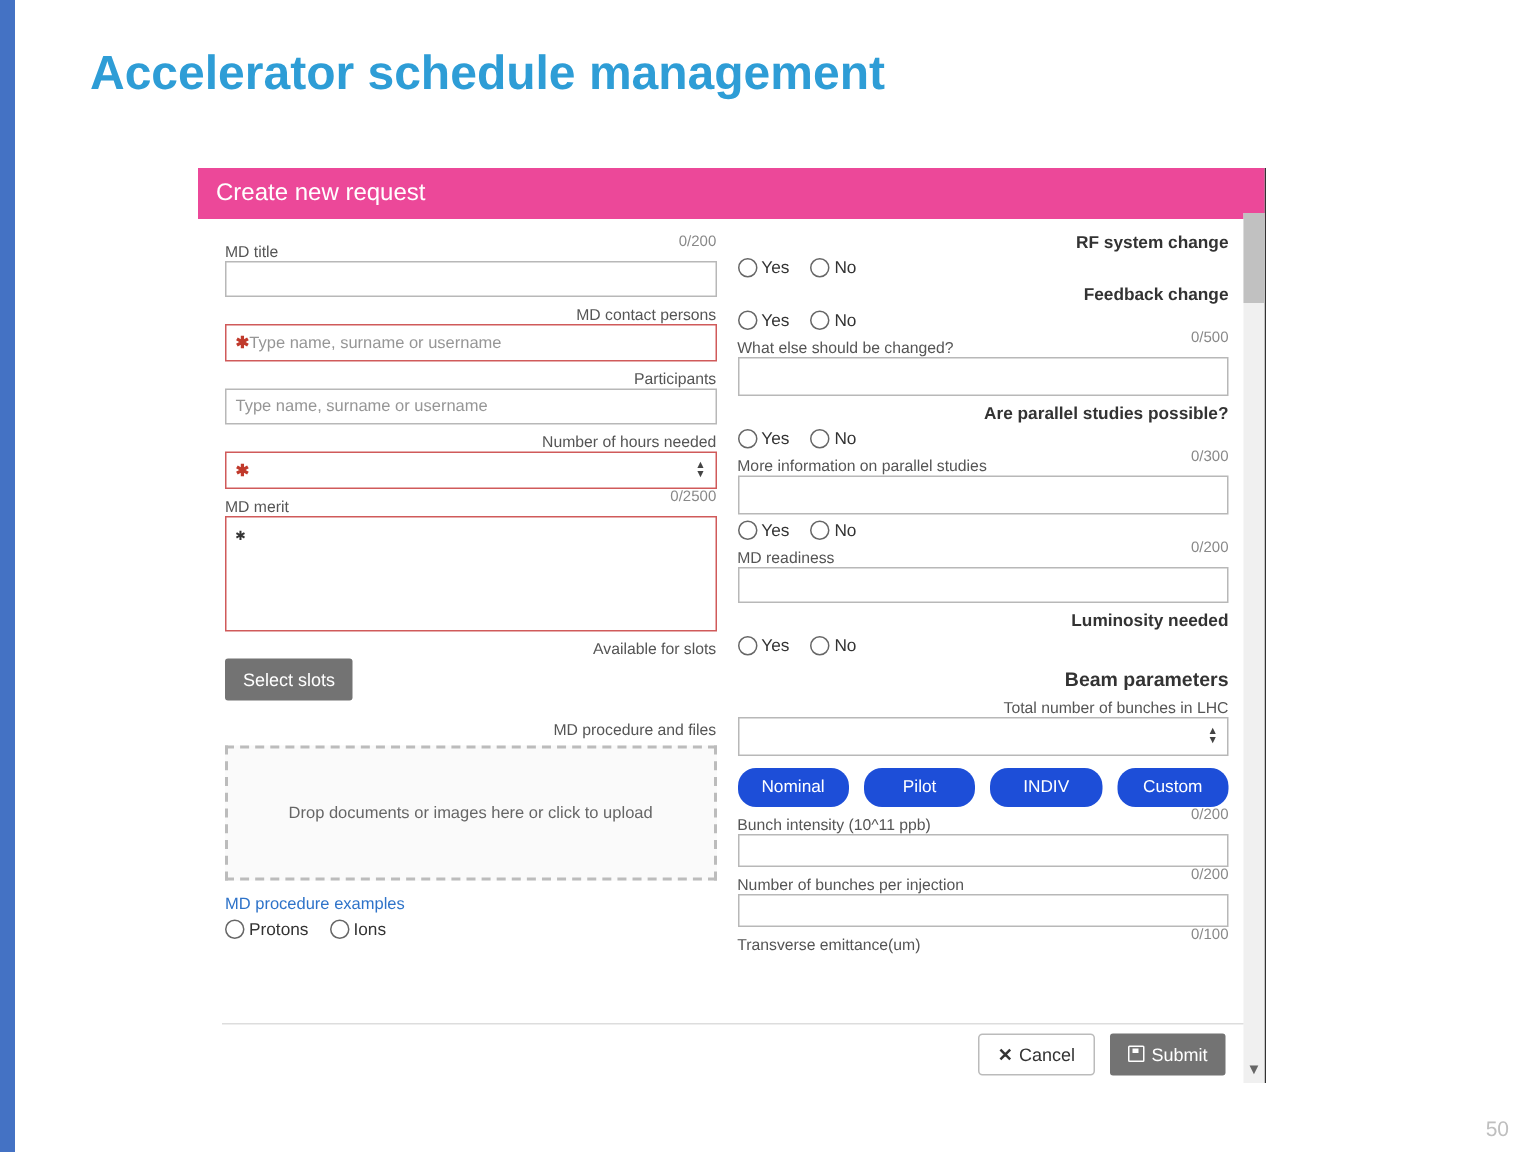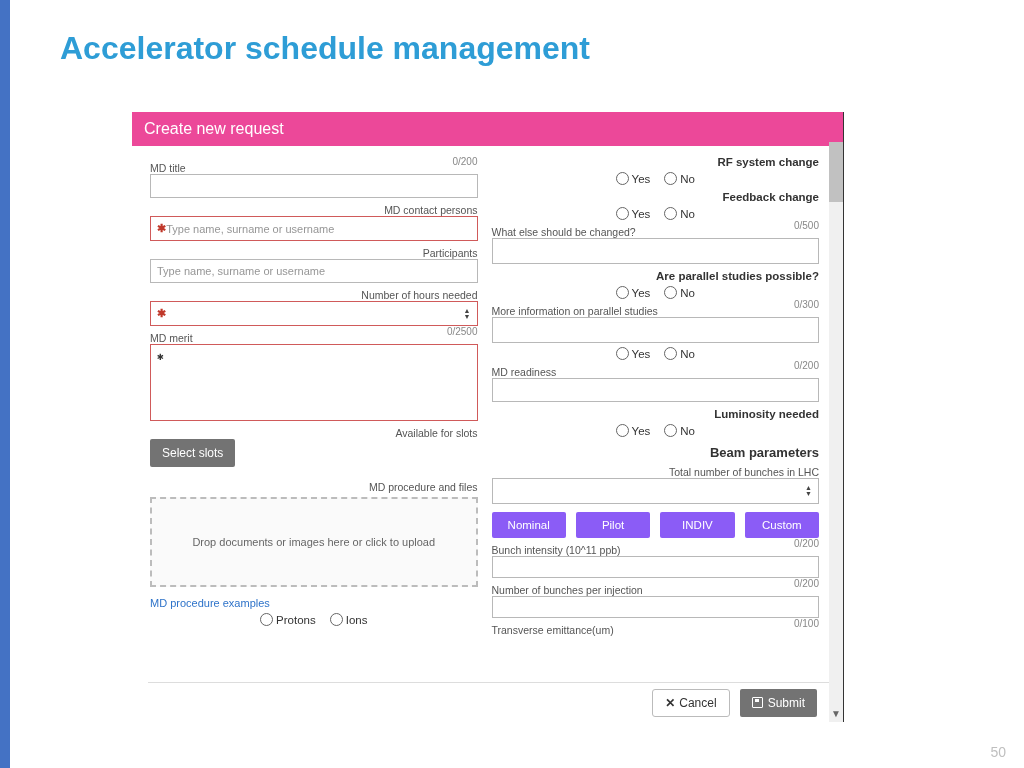--- a/index.html
+++ b/index.html
@@ -71,35 +71,35 @@
   .ph::placeholder{color:#969696;}
   .star { color:#c0392b; font-weight:700;}
   .btn {
     background:#737373; color:#fff; border:none; padding:7px 12px;
     font-size:12px; cursor:pointer; border-radius:2px;
   }
   .btn-outline {
     background:#fff; border:1px solid #bbb; color:#333;
     padding:6px 12px; font-size:12px; border-radius:3px; cursor:pointer;
   }
-  .radio-row { display:flex; gap:14px; align-items:center; margin-top:4px;justify-content:center;}
+  .radio-row { display:flex; gap:14px; align-items:center; margin-top:4px;}
   .radio-row label{display:flex;align-items:center;gap:3px;color:#333;font-size:11.5px;}
   .radio-circle {
     width:13px;height:13px;border:1.5px solid #666;border-radius:50%;display:inline-block;
   }
   .dropzone {
     border:2px dashed #bcbcbc; background:#fafafa; height:90px;
     display:flex; align-items:center; justify-content:center;
     color:#666; font-size:11px; margin-top:4px;
   }
   .link { color:#2e73c9; font-size:11px; margin-top:10px; }
   .beam-btns { display:flex; gap:10px; margin-top:8px;}
   .beam-btn {
-    flex:1; background:#8b5cf6; color:#fff; font-size:11.5px;
-    padding:7px 0; text-align:center; border:none; border-radius:2px; cursor:pointer;
+    flex:1; background:#1d4ed8; color:#fff; font-size:11.5px;
+    padding:7px 0; text-align:center; border:none; border-radius:12px; cursor:pointer;
   }
   .footer {
     position:absolute; left:16px; right:14px; bottom:0;
     height:40px; border-top:1px solid #ddd;
     display:flex; justify-content:flex-end; align-items:center;
     gap:10px; padding-right:12px;
   }
   .cancel-x { font-weight:700; margin-right:4px;}
   .save-icon {
     display:inline-block; width:11px;height:11px;border:1.5px solid #fff;

